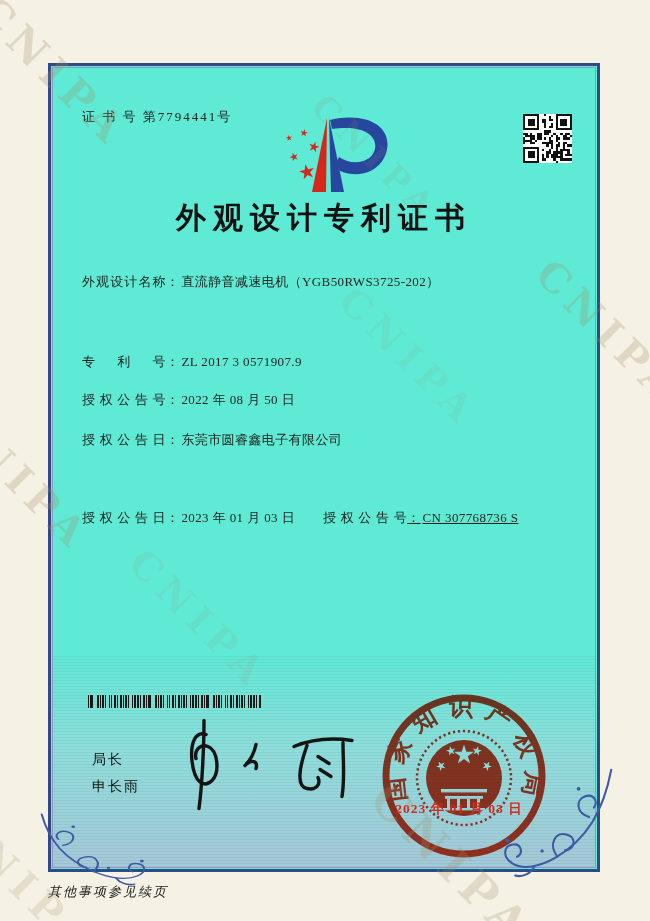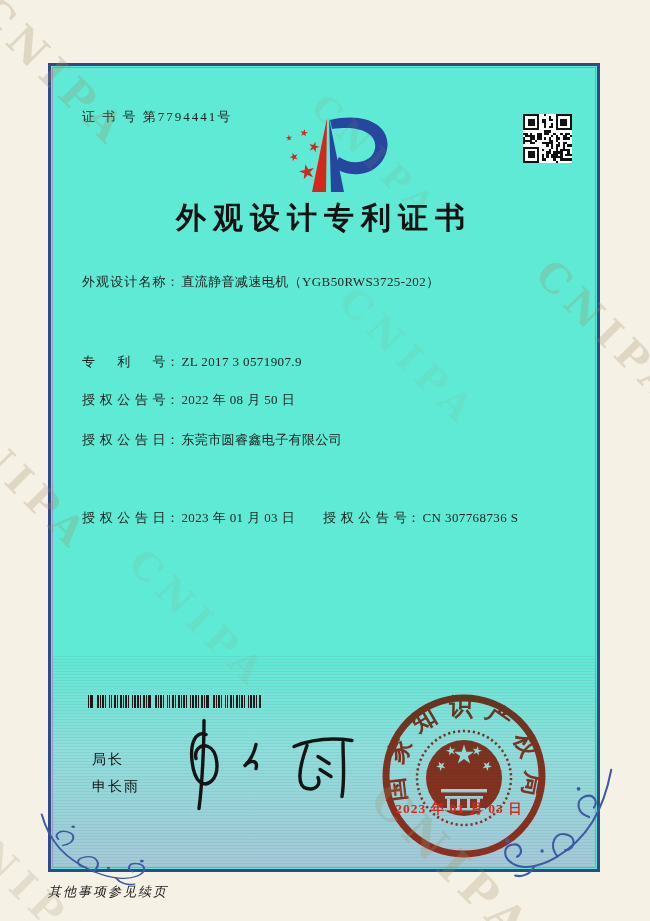--- a/index.html
+++ b/index.html
@@ -41,21 +41,21 @@
   .logo{position:absolute;left:230px;top:50px;width:114px;height:78px;z-index:5;}
   .qr{position:absolute;left:472px;top:48px;width:49px;height:49px;z-index:5;}
   .title{
     position:absolute;left:0;top:132px;width:100%;text-align:center;z-index:5;
     font-size:30px;font-weight:bold;letter-spacing:7px;color:#111;font-family:Liberation Serif, serif;
   }
 
   .frow{position:absolute;left:31px;font-size:13px;color:#1f1f1f;white-space:nowrap;z-index:5;letter-spacing:.4px;}
   .flabel{display:inline-block;width:84px;text-align:justify;text-align-last:justify;vertical-align:bottom;}
   .fvalue{margin-left:2px;}
-  .fpair2{margin-left:28px;}
+  .fpair2{margin-left:28px;text-decoration:underline;}
   .r0{top:207px;} .r1{top:247px;} .r2{top:287px;} .r3{top:325px;}
   .r4{top:365px;} .r5{top:403px;} .r6{top:443px;}
 
   .paras{position:absolute;left:31px;top:473px;width:496px;z-index:5;
     font-size:13.2px;line-height:1.8;font-style:italic;color:#222;}
   .paras p{margin:0;text-indent:2em;}
 
   .barcode{
     position:absolute;left:37px;top:629px;width:173px;height:13px;z-index:5;
     background:repeating-linear-gradient(90deg,

